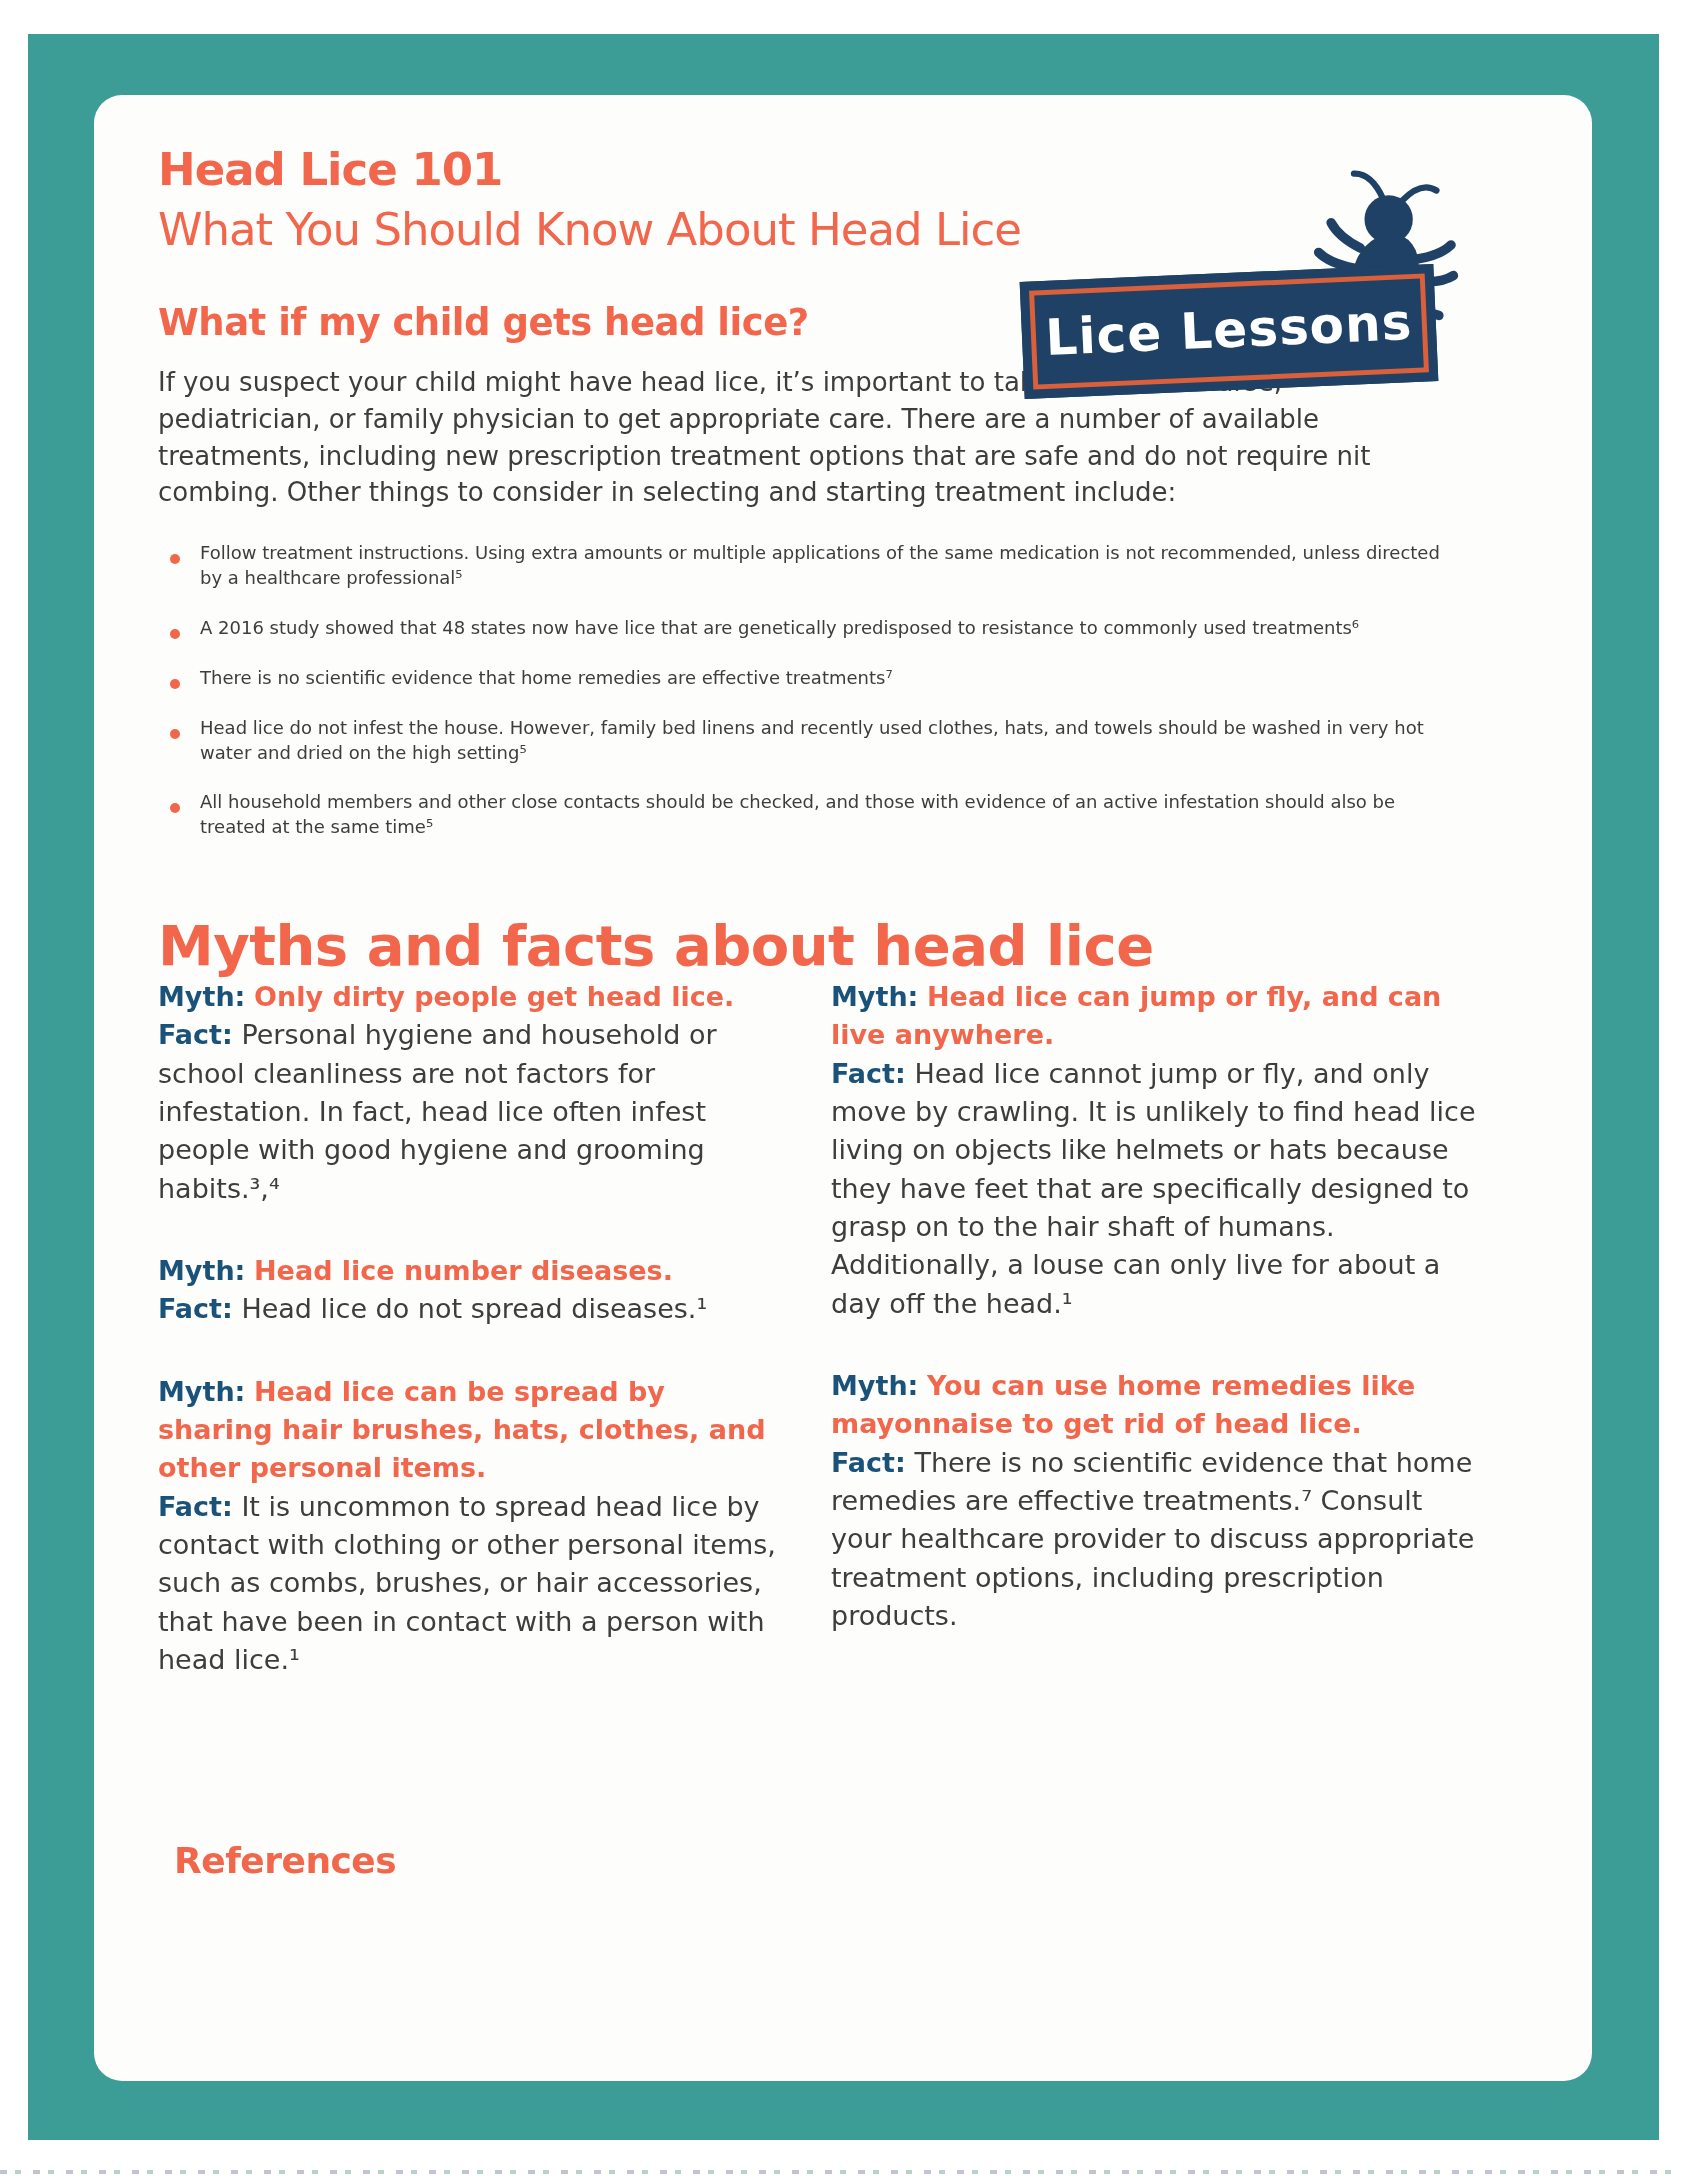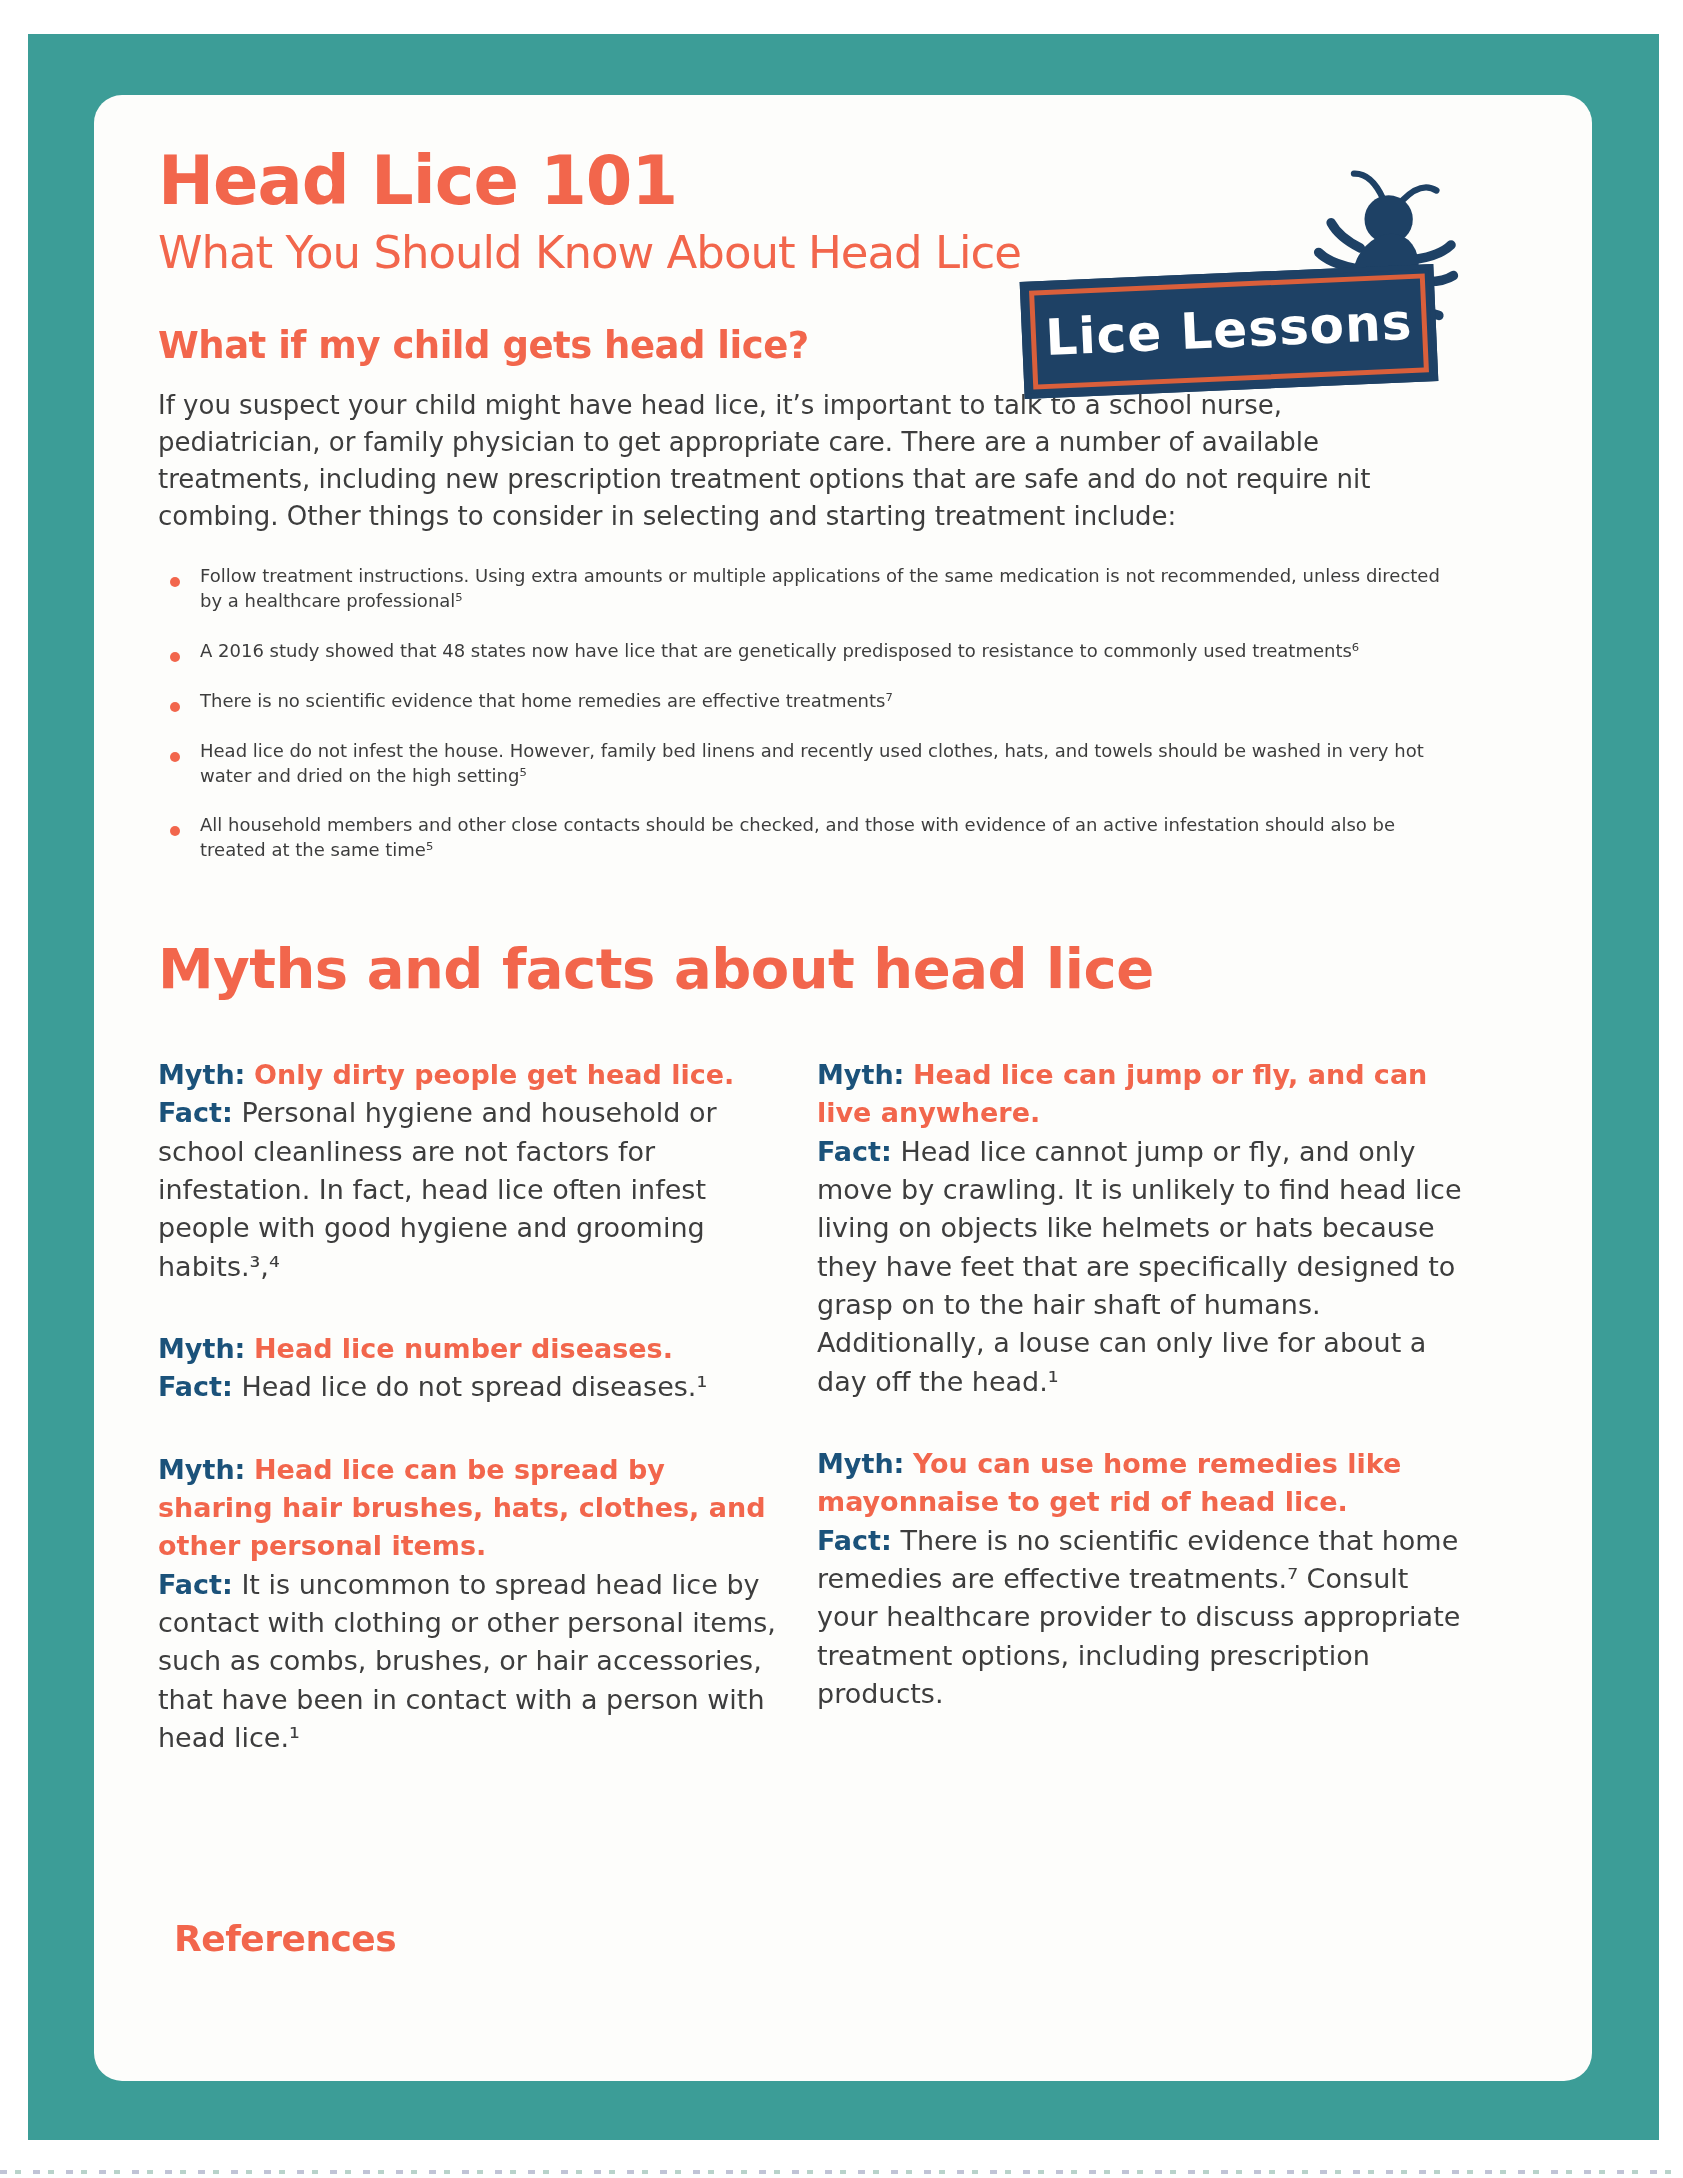--- a/index.html
+++ b/index.html
@@ -10,21 +10,21 @@
   }
   .frame{position:absolute;left:28px;right:24px;top:34px;bottom:38px;background:#3c9d97;}
   .card{
     position:absolute;left:94px;right:91px;top:95px;bottom:97px;
     background:#fdfdfb;border-radius:28px;
     padding:51px 57px 0 64px;box-sizing:border-box;
   }
   
   .hdr{position:relative;}
   h1.title{
-    margin:0;font-size:67px;line-height:1.05;font-weight:bold;
+    margin:0;font-size:45px;line-height:1.05;font-weight:bold;
     color:#f2664c;letter-spacing:-1px;
   }
   h2.subtitle{
     margin:12px 0 0 0;font-size:45px;line-height:1.1;font-weight:normal;
     color:#f2664c;letter-spacing:-1px;
   }
   .badge-wrap{
     position:absolute;top:127px;right:99px;width:414px;height:117px;
     transform:rotate(-2.5deg);
   }
@@ -57,21 +57,21 @@
   }
   ul.bullets li .dot{
     position:absolute;left:12px;top:13px;width:10px;height:10px;border-radius:50%;
     background:#f2664c;
   }
   
   h3.sec2{
     margin:73px 0 0 0;font-size:56px;font-weight:bold;color:#f2664c;letter-spacing:-0.5px;
   }
   .mgrid{
-    margin-top:55px;display:grid;grid-template-columns:622px 653px;column-gap:37px;
+    display:grid;grid-template-columns:622px 653px;column-gap:51px;
   }
   .mf{margin-bottom:44px;font-size:27px;line-height:1.42;}
   .mf p{margin:0;}
   .lbl{color:#1b527a;font-weight:bold;}
   .mtext{color:#f2664c;font-weight:bold;}
   .ftext{color:#3d3d3d;}
   
   h3.refs-h{
     margin:117px 0 0 16px;font-size:36px;font-weight:bold;color:#f2664c;letter-spacing:-0.5px;
   }

